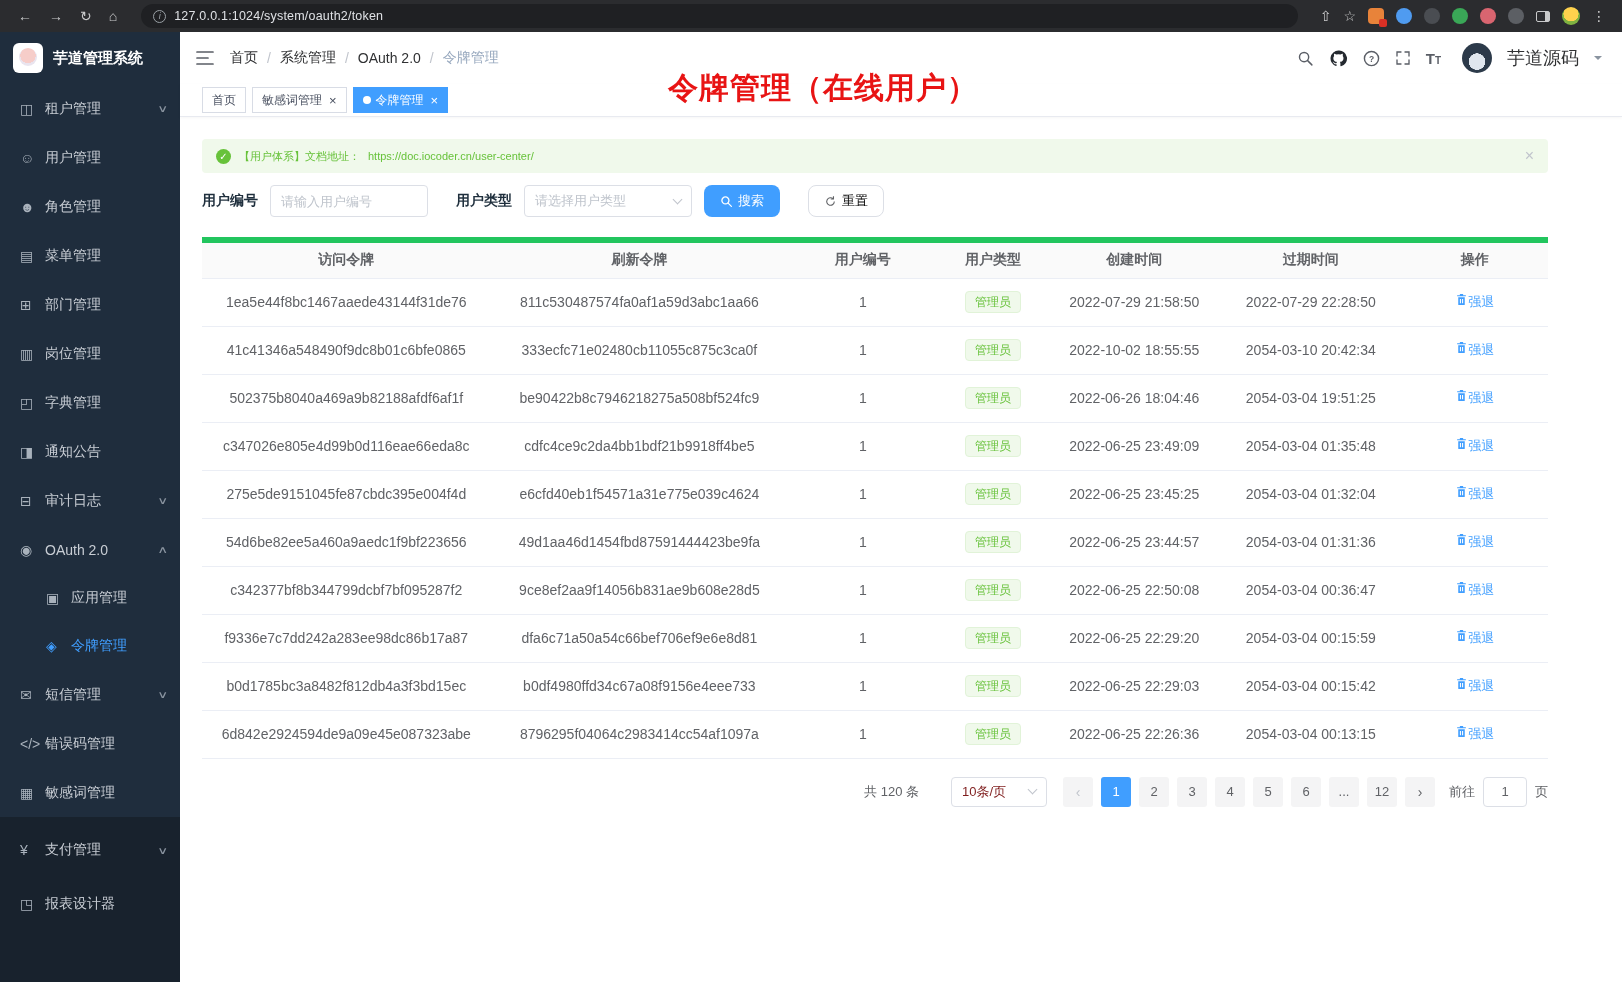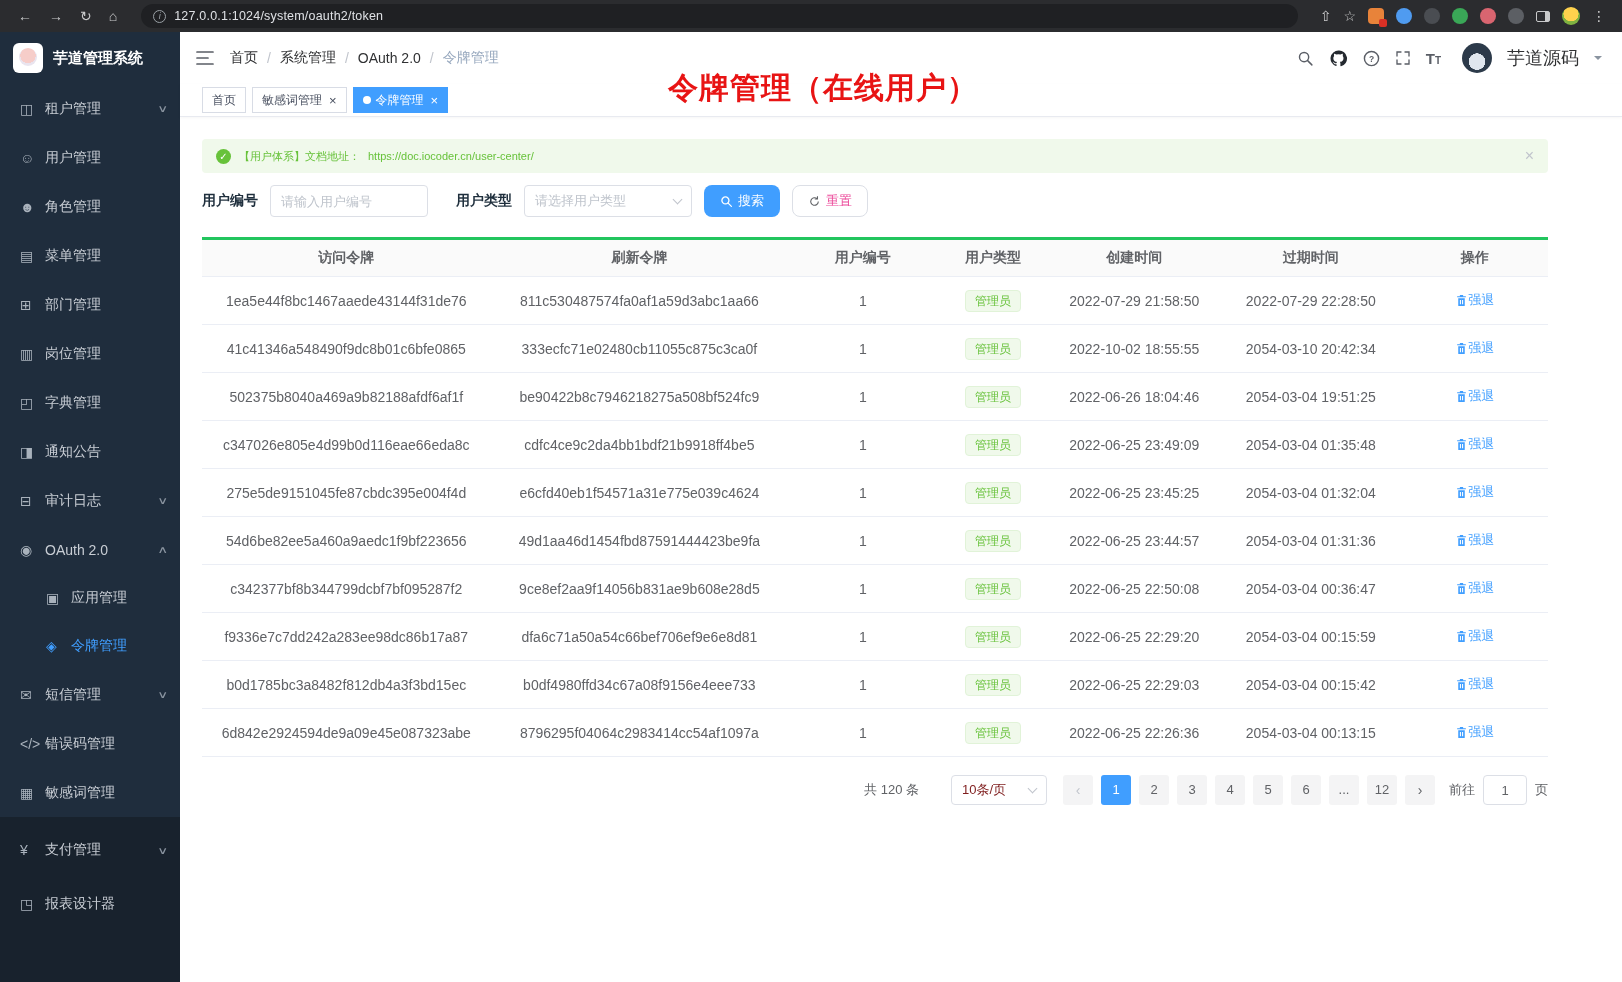--- a/index.html
+++ b/index.html
@@ -77,27 +77,27 @@
   .filters{display:flex;align-items:center;margin-bottom:20px}
   .f-label{font-size:14px;font-weight:700;color:#1f2f3d;margin-right:12px}
   .text-input{width:158px;height:32px;border:1px solid #dcdfe6;border-radius:4px;display:flex;align-items:center;padding:0 10px;margin-right:28px;background:#fff}
   .text-input input{border:none;outline:none;width:100%;font-size:13px;color:#606266;font-family:inherit;background:transparent}
   .text-input input::placeholder{color:#bfc4cc}
   .select-box{width:168px;height:32px;border:1px solid #dcdfe6;border-radius:4px;display:flex;align-items:center;justify-content:space-between;padding:0 10px;cursor:pointer;background:#fff}
   .select-box .ph{font-size:13px;color:#bfc4cc}
   .caret{width:7px;height:7px;border-right:1.5px solid #c0c4cc;border-bottom:1.5px solid #c0c4cc;transform:rotate(45deg);margin-top:-4px;flex:0 0 7px}
   .btn{height:32px;border-radius:8px;display:inline-flex;align-items:center;gap:5px;padding:0 15px;font-size:13px;cursor:pointer;border:1px solid transparent;font-family:inherit}
   .btn.primary{background:#409eff;color:#fff;margin-left:12px}
-  .btn.plain{background:#fff;border-color:#dcdfe6;color:#ec4899;margin-left:12px}
-
-  .data-table{width:100%;border-collapse:collapse;table-layout:fixed;border-top:3px solid #22c55e}
+  .btn.plain{background:#fff;border-color:#dcdfe6;color:#000000;margin-left:28px}
+
+  .data-table{width:100%;border-collapse:collapse;table-layout:fixed;border-top:6px solid #22c55e}
   .data-table th{height:38px;background:#fafafa;font-size:14px;color:#606266;font-weight:600;text-align:center;border-bottom:1px solid #ebeef5;white-space:nowrap}
   .data-table td{height:48px;font-size:14px;color:#606266;text-align:center;border-bottom:1px solid #ebeef5;white-space:nowrap;overflow:hidden;text-overflow:ellipsis}
   .tag-admin{display:inline-block;padding:1px 9px;font-size:12px;color:#67c23a;background:#f0f9eb;border:1px solid #e1f3d8;border-radius:4px;line-height:18px}
-  .kick-link{color:#409eff;font-size:13px;display:inline-flex;align-items:center;gap:0;cursor:pointer;text-decoration:none}
+  .kick-link{color:#409eff;font-size:13px;display:inline-flex;gap:0;cursor:pointer;text-decoration:none}
 
   .pagination{display:flex;align-items:center;justify-content:flex-end;gap:8px;margin-top:18px;font-size:13px;color:#606266}
   .total{margin-right:24px}
   .select-box.small{width:96px;height:30px;margin-right:8px}
   .select-box.small .ph{color:#7f1d1d}
   .pg-btn{min-width:30px;height:30px;border:none;background:#f4f4f5;border-radius:3px;color:#606266;font-size:14px;cursor:pointer;font-family:inherit}
   .pg-btn.prev{color:#c0c4cc}
   .pages{display:flex;gap:8px}
   .pg-num{min-width:30px;height:30px;line-height:30px;text-align:center;background:#f4f4f5;border-radius:3px;color:#606266;font-size:13px;cursor:pointer;padding:0 4px;border:none;font-family:inherit}
   .pg-num.active{background:#409eff;color:#fff}

